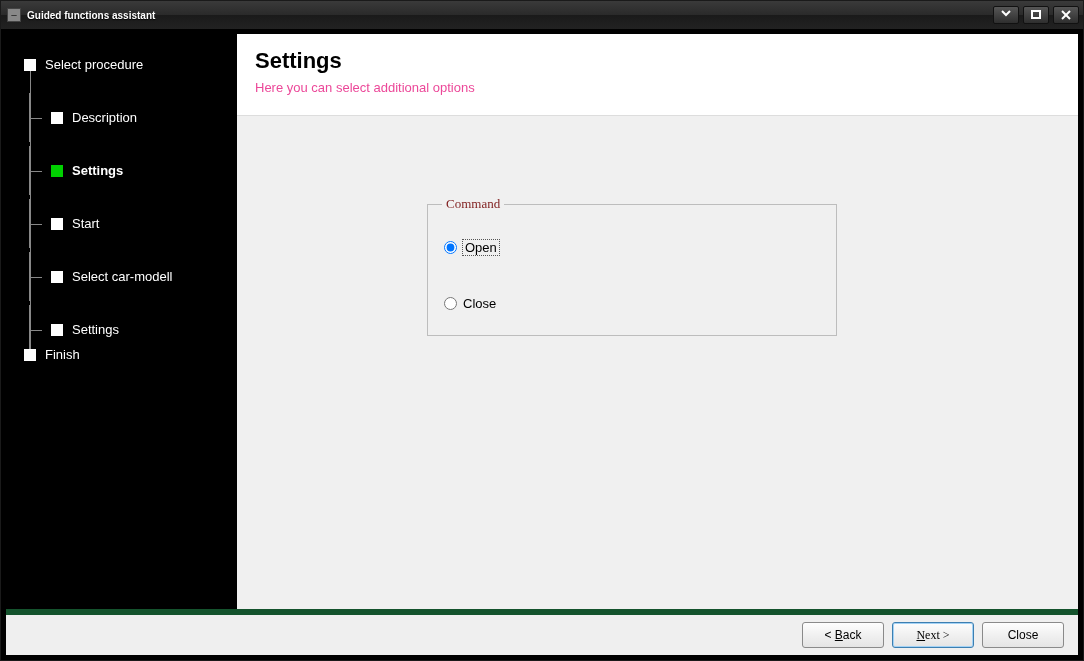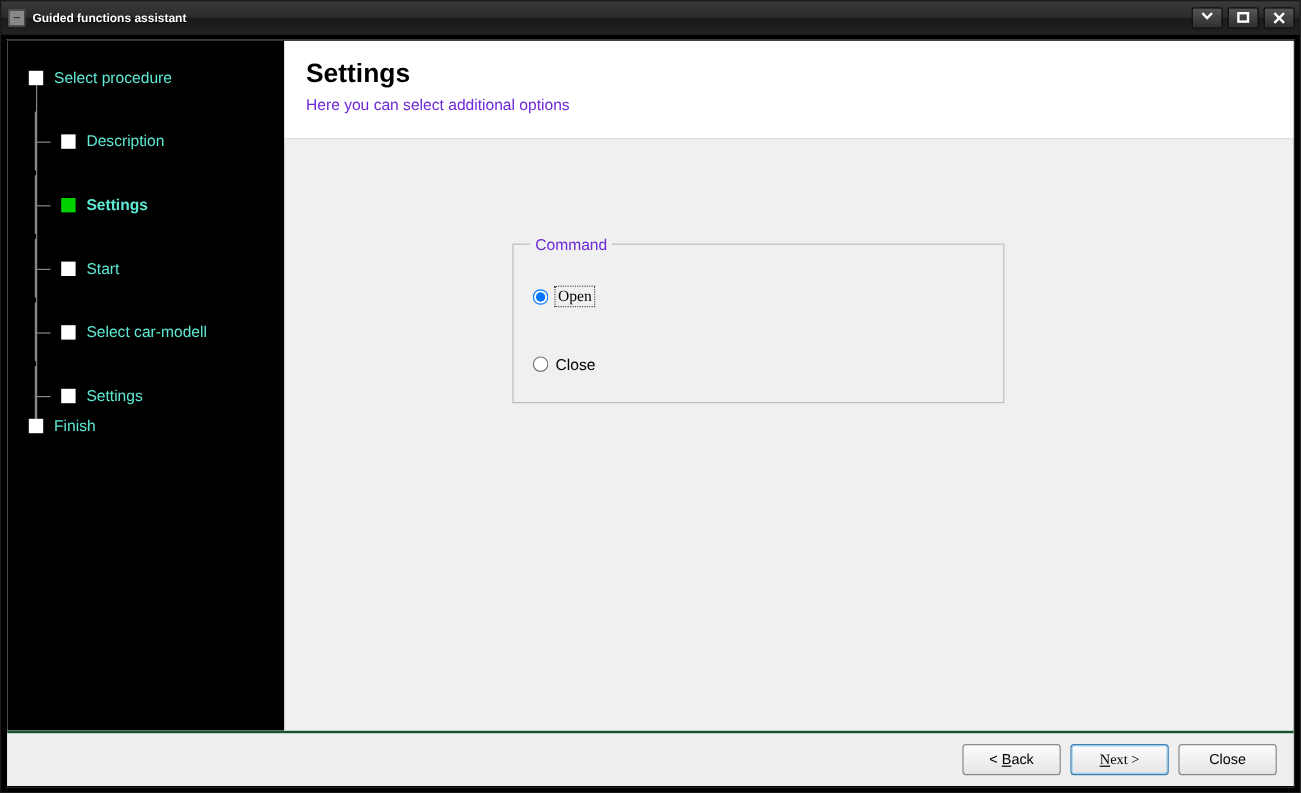--- a/index.html
+++ b/index.html
@@ -118,21 +118,21 @@
   .step .indent-line::after{
     content:"";
     position:absolute;
     left:5px; right:0; top:50%;
     height:1px;background:#888;
   }
   .step.first, .step.last{padding-left:0;}
   .step.middle{padding-left:0;margin-top:28px;}
   
 
-  .step-label{color:#5eead4;}
+  .step-label{color:#ffffff;}
   .step.active .box{background:#00d000;}
   .step.active .step-label{font-weight:bold;}
 
   
   .trunk{
     position:absolute;
     left:16px;
     top:12px;
     bottom:12px;
     width:1px;
@@ -153,58 +153,58 @@
     border-bottom:1px solid #ddd;
   }
   .main-header h1{
     font-size:22px;
     font-family: "Segoe UI", Tahoma, sans-serif;
     font-weight:bold;
     margin-bottom:6px;
   }
   .main-header p{
     font-size:13px;
-    color:#6d28d9;
+    color:#ec4899;
   }
   .main-body{
     flex:1;
     padding:80px 60px 0 190px;
   }
 
   fieldset.command{
     border:1px solid #bdbdbd;
     width:410px;
     padding:18px 14px 14px 14px;
     font-size:13px;
   }
   fieldset.command legend{
     padding:0 4px;
     font-size:13px;
-    color:#6d28d9;
+    color:#7f1d1d;
+    font-family:Liberation Serif, serif;
   }
   .radio-row{
     display:flex;
     align-items:center;
     gap:6px;
     margin:10px 2px;
     font-size:13px;
   }
   .radio-row + .radio-row{ margin-top:41px; }
   .radio-row input{margin:0;}
   .radio-row.selected label{
     outline:1px dotted #555;
     padding:0 2px;
-    font-family:Liberation Serif, serif;
   }
 
   
   .footer{
     height:46px;
     background:#efefef;
-    border-top:2px solid #14532d;
+    border-top:6px solid #14532d;
     display:flex;
     justify-content:flex-end;
     align-items:center;
     gap:8px;
     padding-right:14px;
   }
   .footer button{
     width:82px;height:26px;
     font-size:12px;
     background:linear-gradient(to bottom,#fdfdfd,#e4e4e4);

